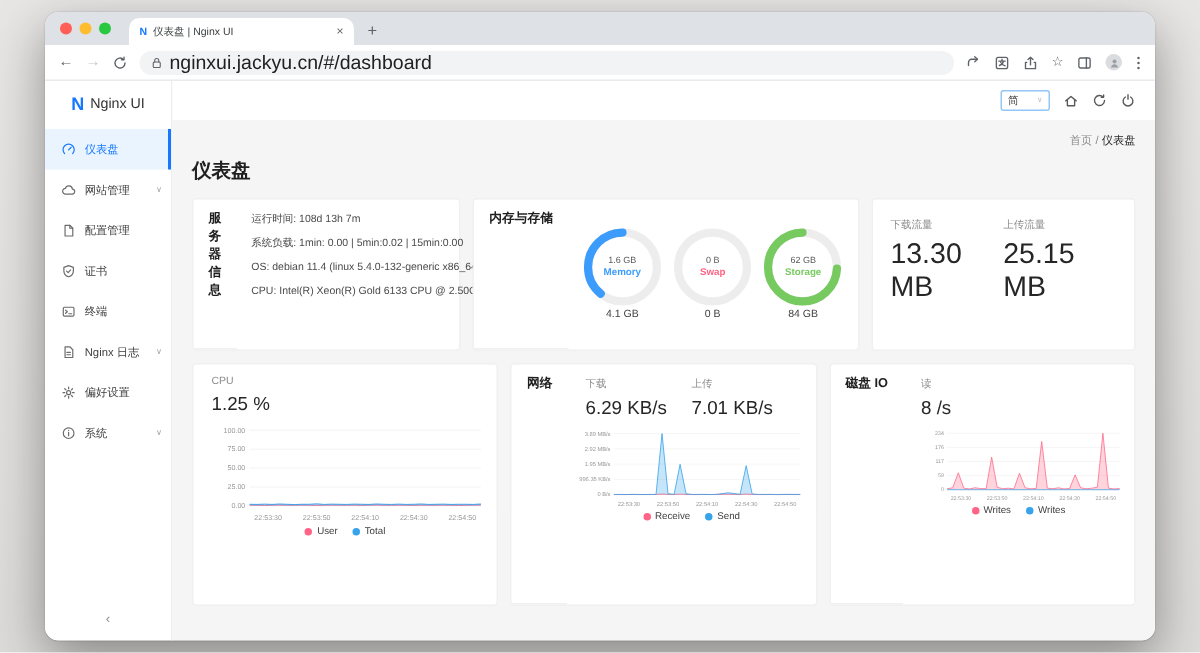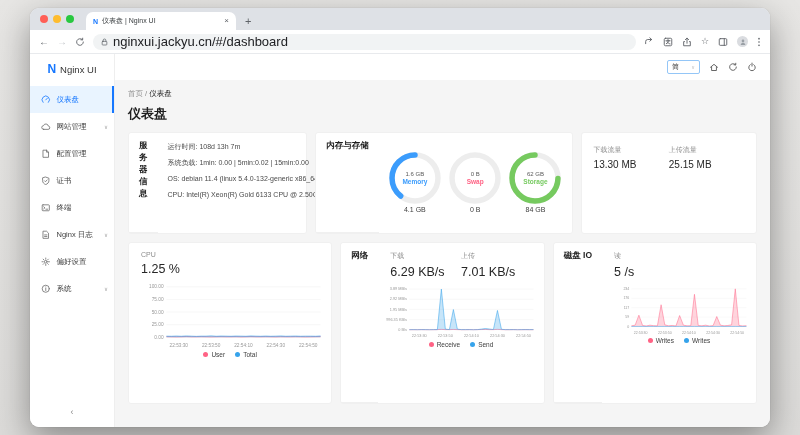--- a/index.html
+++ b/index.html
@@ -45,21 +45,21 @@
   .mi-chevron { margin-left:auto; font-size:5.5px; color:#a6a6a6; }
   .collapse { margin-top:auto; text-align:center; padding:8px 0 10px; color:#8c8c8c; font-size:9px; }
 
   .main { flex:1; display:flex; flex-direction:column; background:#f5f5f5; min-width:0; }
   .app-header { height:26px; background:#fff; display:flex; align-items:center; justify-content:flex-end; gap:9px; padding-right:13px; }
   .lang-select { width:33px; height:14px; border:1px solid #94c6f7; border-radius:2px; display:flex; align-items:center; justify-content:space-between; padding:0 4px; font-size:7px; color:#333; }
   .sel-arrow { font-size:5px; color:#bfbfbf; }
   .hico svg { stroke:#595959; fill:none; stroke-width:1.1; stroke-linecap:round; stroke-linejoin:round; }
 
   .content { flex:1; padding:9px 13px; }
-  .breadcrumb { font-size:7.5px; color:#8c8c8c; }
+  .breadcrumb { font-size:7.5px; color:#8c8c8c;text-align:right; }
   .breadcrumb .current { color:#262626; }
   .page-title { font-size:13px; font-weight:700; color:#1f1f1f; margin:6px 0 9px; }
 
   .row { display:flex; gap:8px; }
   .row1 { height:102px; }
   .row2 { height:162px; margin-top:8px; }
   .card { background:#fff; border:1px solid #f0f0f0; border-radius:3px; display:flex; min-width:0; }
   .card-header { padding:7px 10px 6px; font-size:8.5px; font-weight:700; color:#1f1f1f; border-bottom:1px solid #f0f0f0; }
   .card-body { flex:1; min-height:0; }
 
@@ -76,21 +76,21 @@
   .d-used { font-size:6px; color:#595959; }
   .d-name { font-size:6.5px; font-weight:700; }
   .g-total { font-size:7px; color:#404040; margin-top:2px; }
 
   
   .stats { display:flex; padding:8px 12px 0; }
   .stat { flex:1; }
   .stat-label { font-size:7px; color:#8c8c8c; margin-bottom:4px; }
   .stat-value { font-size:12.5px; color:#262626; }
   .traffic-stats { padding-top:12px; }
-  .traffic-stats .stat-value { font-size:10px; }
+  .traffic-stats .stat-value { font-size:19px; }
 
   
   .chart { margin-top:7px; padding:0 6px; }
   .chart svg { width:100%; display:block; font-family:"Liberation Sans","DejaVu Sans",sans-serif; }
   .legend { display:flex; justify-content:center; gap:10px; margin-top:1px; }
   .lg-item { display:flex; align-items:center; gap:3px; font-size:6.5px; color:#404040; }
   .lg-dot { width:5px; height:5px; border-radius:50%; display:inline-block; }
 </style>
 </head>
 <body>
@@ -428,21 +428,21 @@
                     <span class="lg-item"><span class="lg-dot" style="background:#36a3eb"></span>Send</span>
                   </div>
               </div>
             </div>
             <div class="card" style="flex:1">
               <div class="card-header">磁盘 IO</div>
               <div class="card-body">
                 <div class="stats">
                     <div class="stat">
                       <div class="stat-label">读</div>
-                      <div class="stat-value">5 /s</div>
+                      <div class="stat-value">8 /s</div>
                     </div>
                   </div>
                 <div class="chart">
                     <svg viewBox="0 0 200 70">
                       <line x1="33" y1="4.0" x2="195" y2="4.0" stroke="#ededed" stroke-width="0.5"></line>
                       <text x="30" y="5.7" text-anchor="end" font-size="5" fill="#999">234</text>
                       <line x1="33" y1="17.3" x2="195" y2="17.3" stroke="#ededed" stroke-width="0.5"></line>
                       <text x="30" y="18.9" text-anchor="end" font-size="5" fill="#999">176</text>
                       <line x1="33" y1="30.5" x2="195" y2="30.5" stroke="#ededed" stroke-width="0.5"></line>
                       <text x="30" y="32.2" text-anchor="end" font-size="5" fill="#999">117</text>

